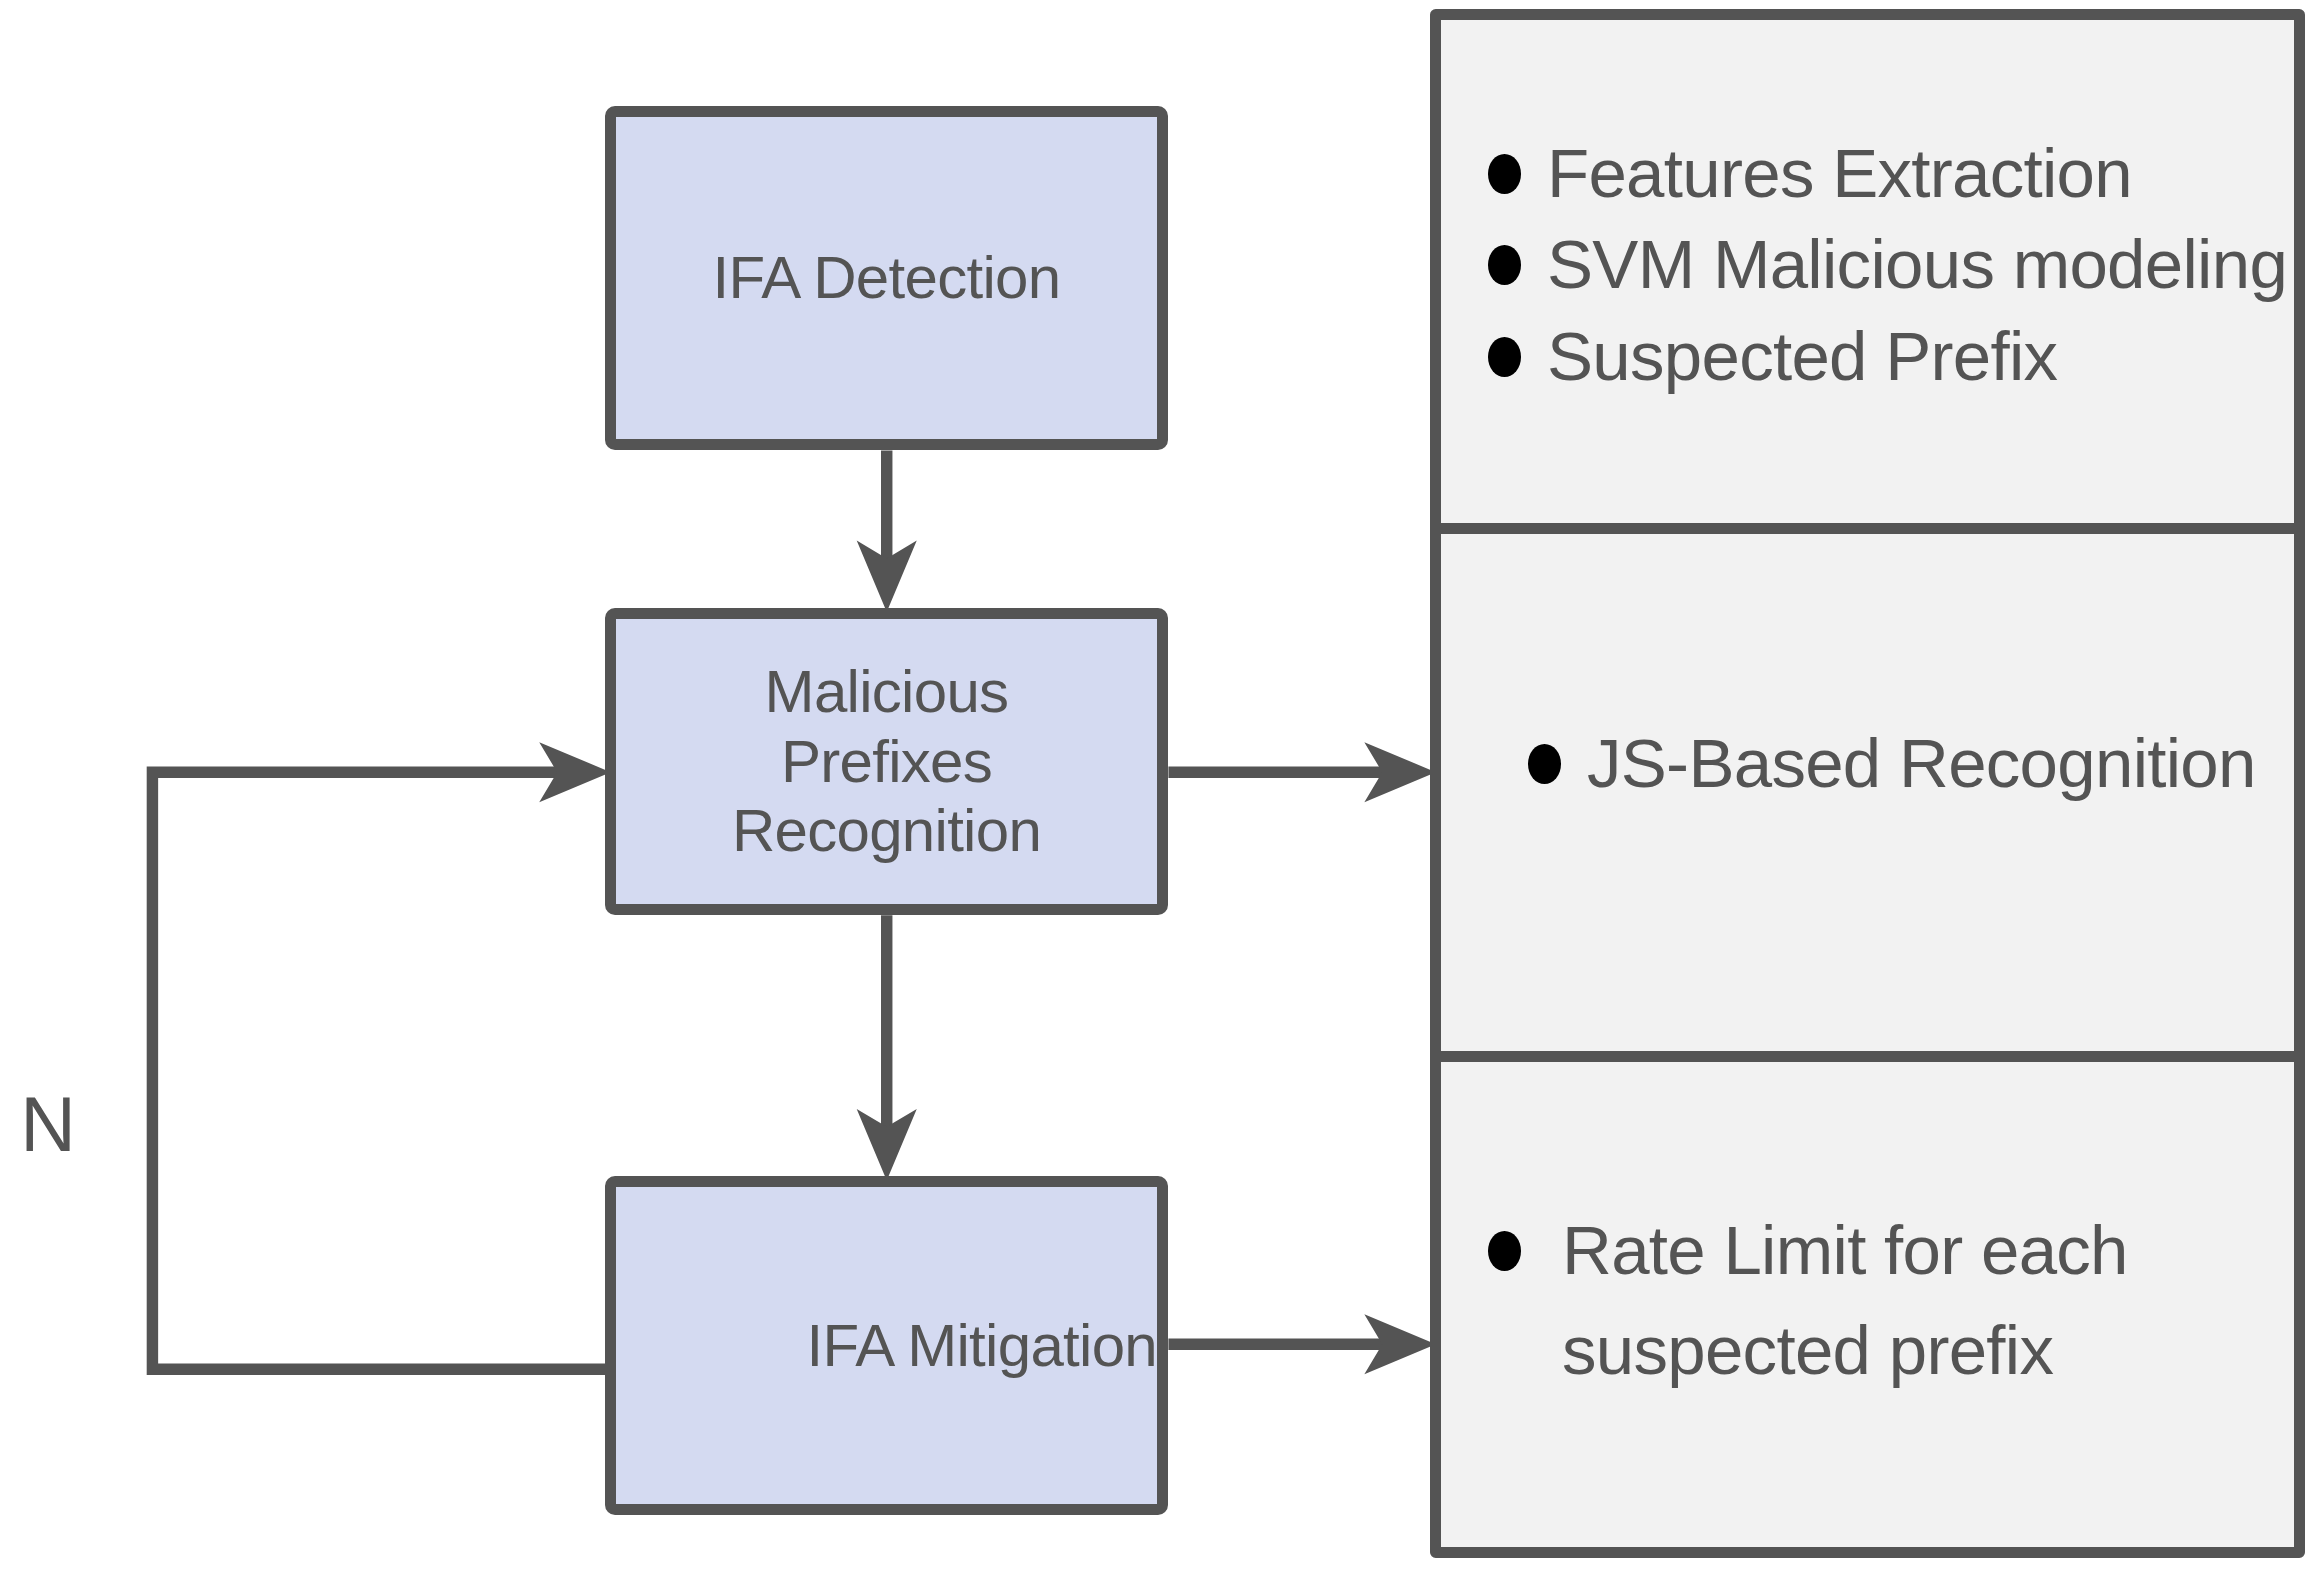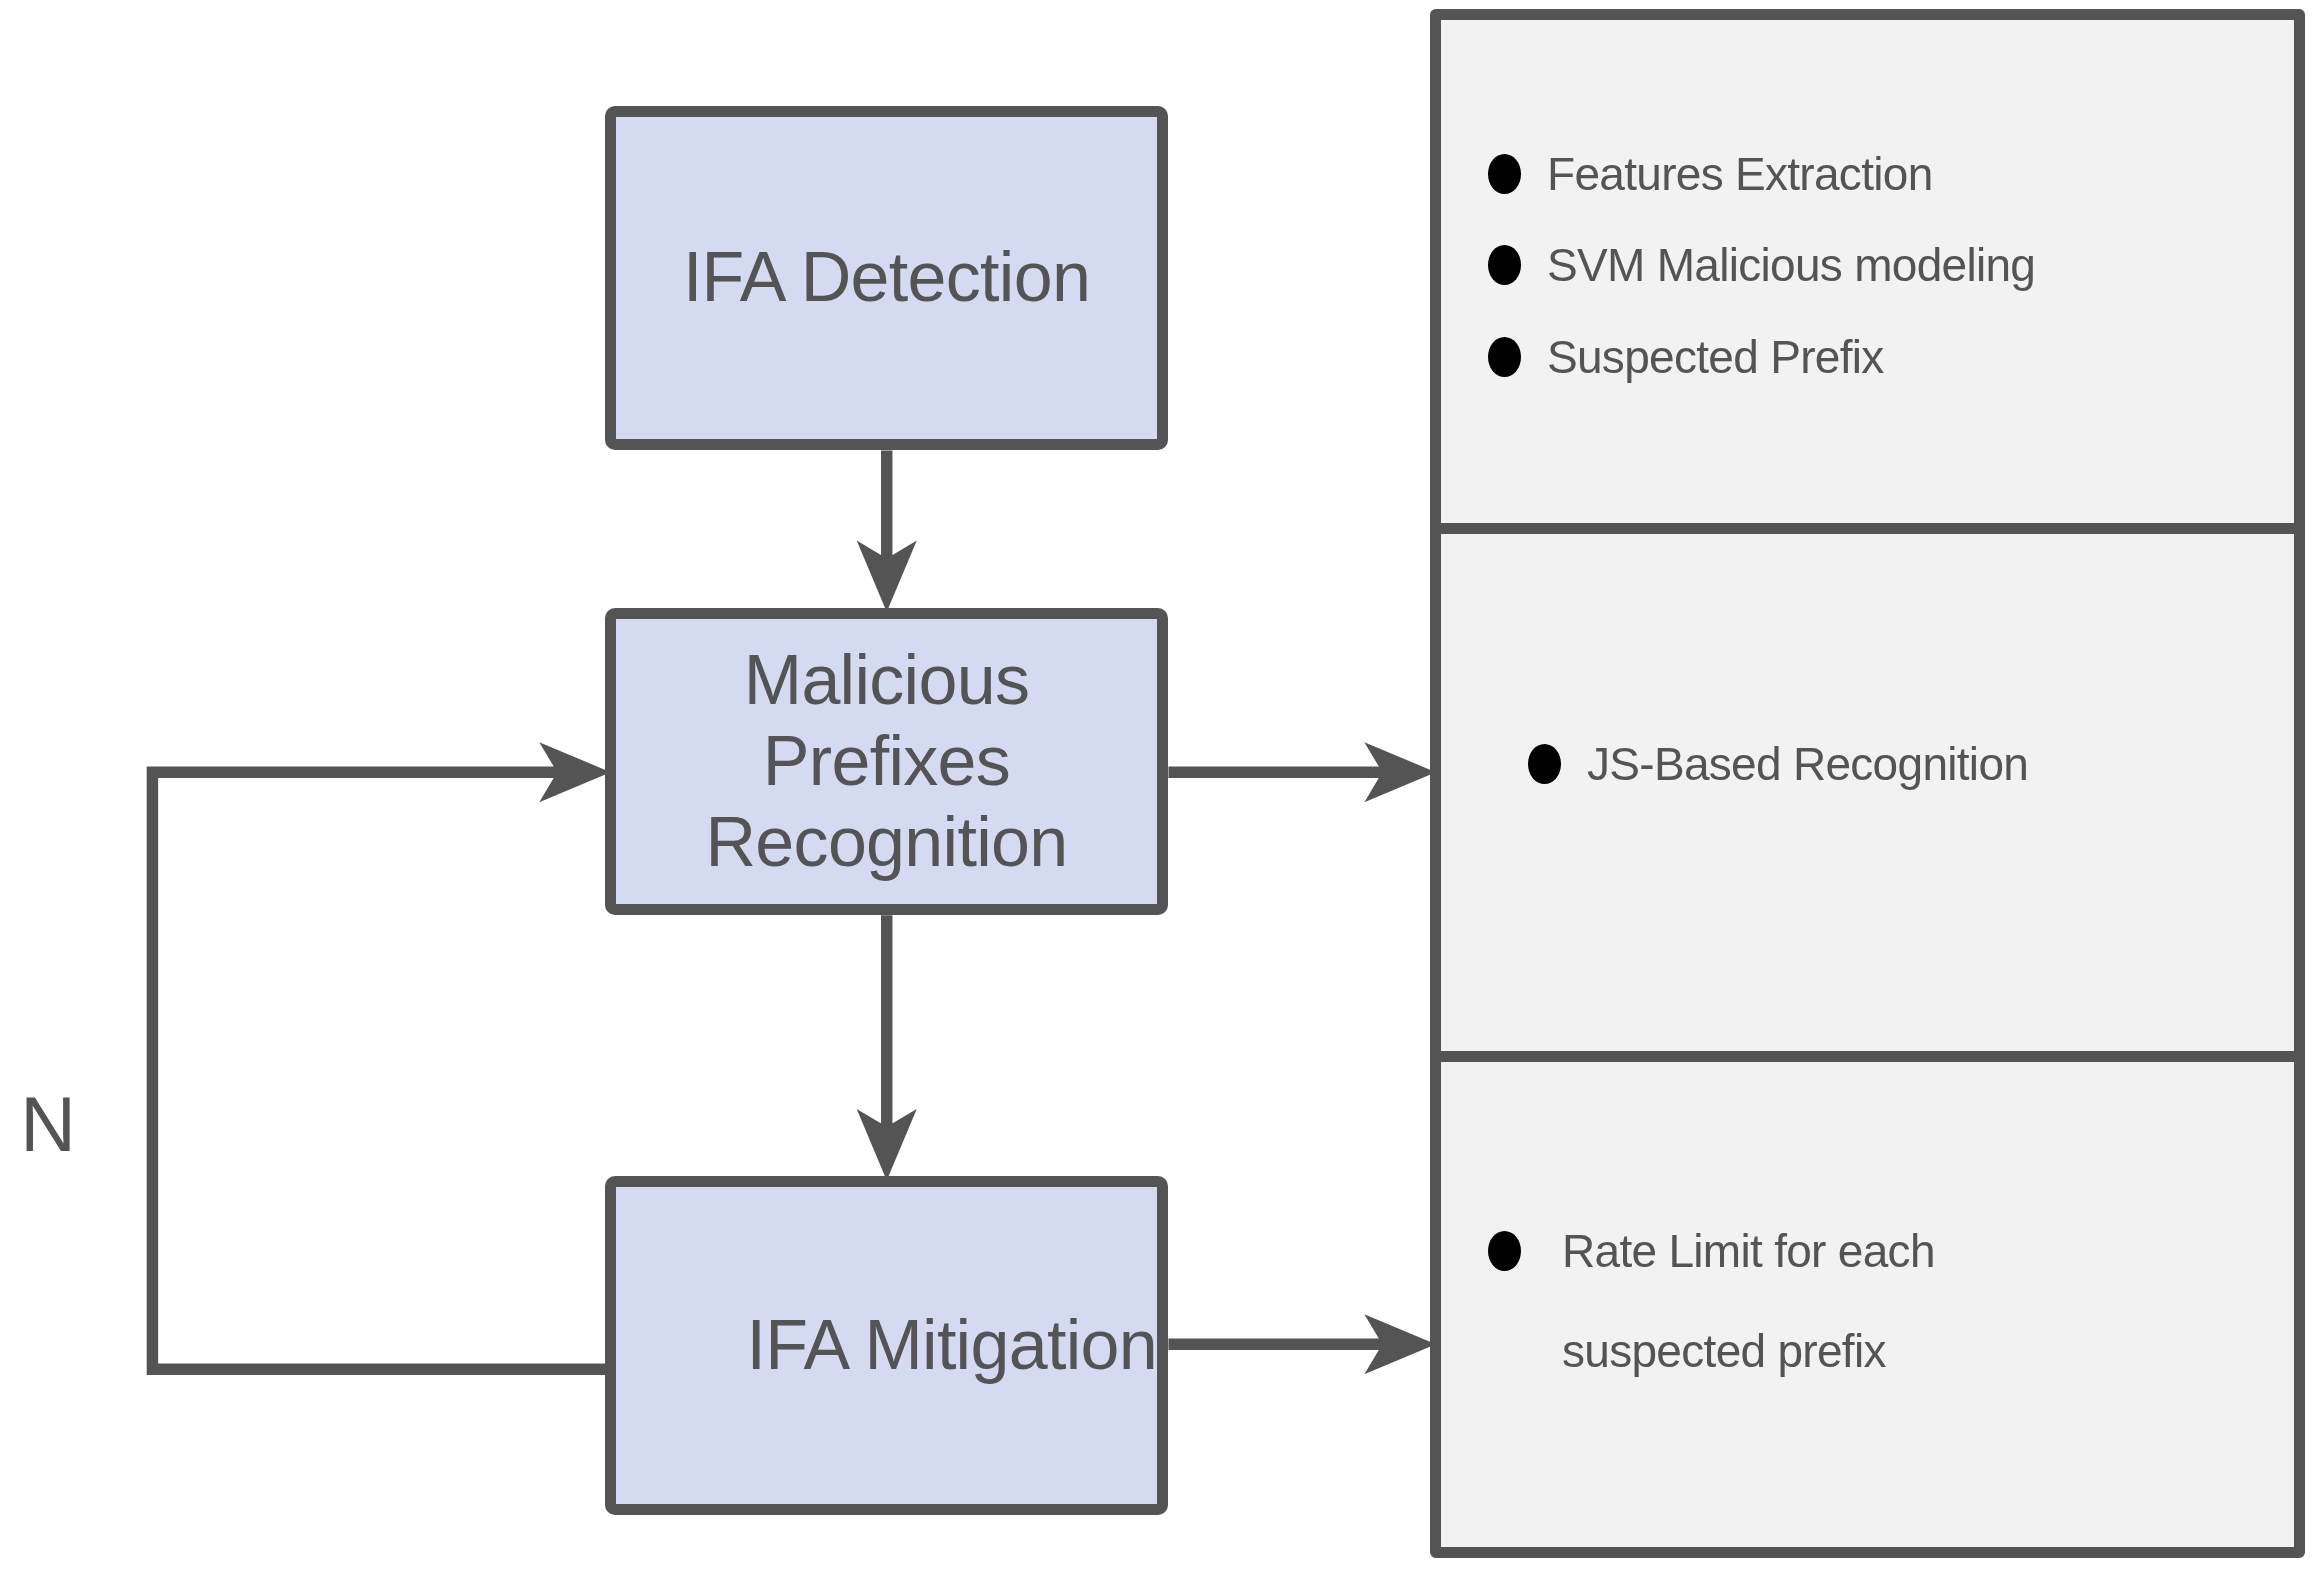--- a/index.html
+++ b/index.html
@@ -28,21 +28,21 @@
     width: 541px;
     background: #d4daf1;
     border: 11.4px solid #545454;
     border-radius: 10px;
     display: flex;
     align-items: center;
     justify-content: center;
     text-align: center;
   }
   .node-label {
-    font-size: 70px;
+    font-size: 60px;
     line-height: 1.16;
     letter-spacing: -0.7px;
     white-space: pre;
     color: #545454;
   }
   .node-detection  { top: 106px;  height: 322px; }
   .node-recognition{ top: 608px;  height: 285px; }
   .node-mitigation { top: 1176px; height: 317px; justify-content: flex-end; }
 
   .loop-label {
@@ -93,21 +93,21 @@
     flex: 0 0 auto;
     width: 33px;
     height: 40px;
     border-radius: 50%;
     background: #000000;
   }
   .bullet-row.multiline .bullet-marker {
     margin-top: 30px;
   }
   .bullet-text {
-    font-size: 46px;
+    font-size: 69px;
     letter-spacing: -0.7px;
     white-space: pre;
     line-height: 100px;
     color: #545454;
   }
   .row-1 { top: 111px; }
   .row-2 { top: 202px; }
   .row-3 { top: 294px; }
   .row-4 { top: 701px; margin-left: 40px; }
   .row-5 { top: 1181px; gap: 41px; }

